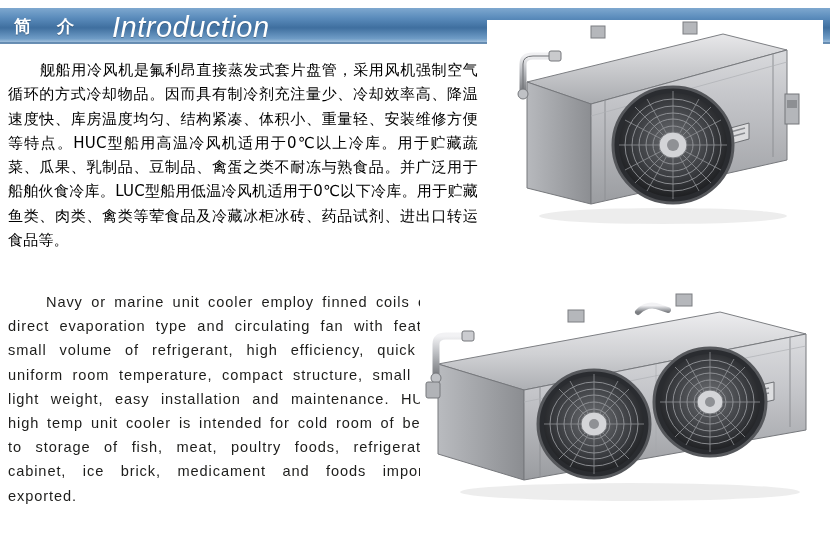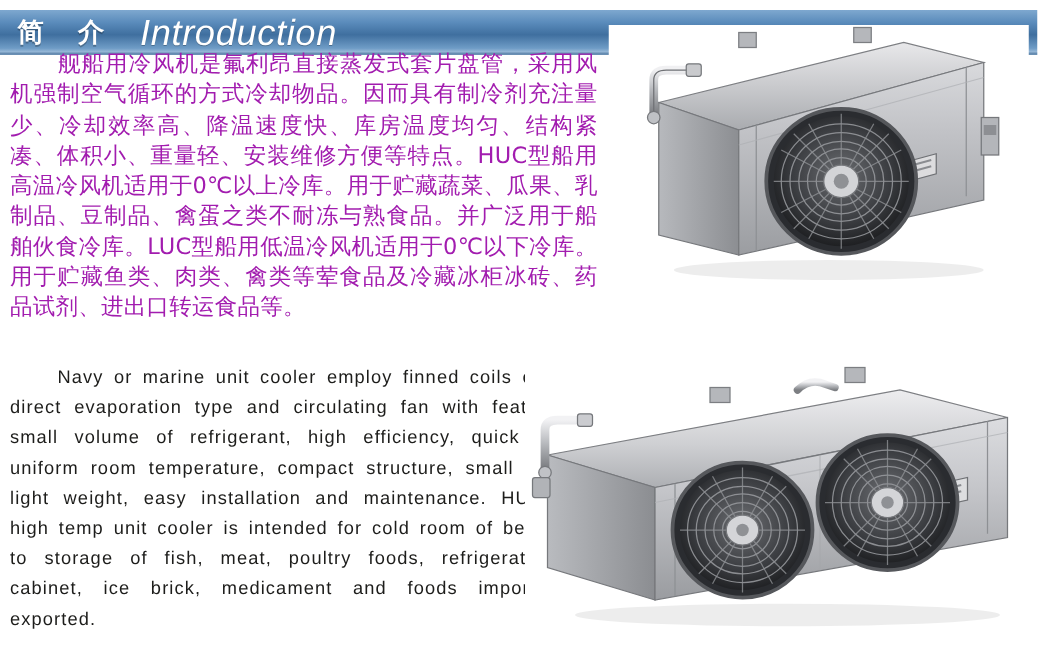--- a/index.html
+++ b/index.html
@@ -39,21 +39,21 @@
     left: 0; right: 0; bottom: 0;
     height: 2px;
     background: #2f5e8c;
     opacity: .55;
   }
   .header-cn {
     position: absolute;
     left: 14px;
     top: 2px;
     font-family: "DejaVu Sans", sans-serif;
-    font-size: 21px;
+    font-size: 17px;
     font-weight: bold;
     letter-spacing: 10px;
     color: #ffffff;
     line-height: 33px;
     text-shadow: 0 1px 0 rgba(0,0,0,.25);
   }
   .header-en {
     position: absolute;
     left: 112px;
     top: 4px;
@@ -67,28 +67,28 @@
     text-shadow: 0 1px 0 rgba(0,0,0,.25);
   }
 
   
   .text-col {
     position: absolute;
     left: 8px;
     width: 470px;
   }
   .para-cn {
-    top: 40px;
+    top: 58px;
     font-family: "DejaVu Sans", sans-serif;
-    font-size: 18px;
+    font-size: 15px;
     line-height: 24.3px;
     letter-spacing: .2px;
     text-align: justify;
     text-justify: inter-ideograph;
-    color: #a21caf;
+    color: #000000;
   }
   .para-cn .indent { display: inline-block; width: 2.1em; }
 
   .para-en {
     top: 290px;
     font-family: "Liberation Sans", sans-serif;
     font-size: 14.6px;
     line-height: 24.2px;
     letter-spacing: .9px;
     word-spacing: 2.2px;

